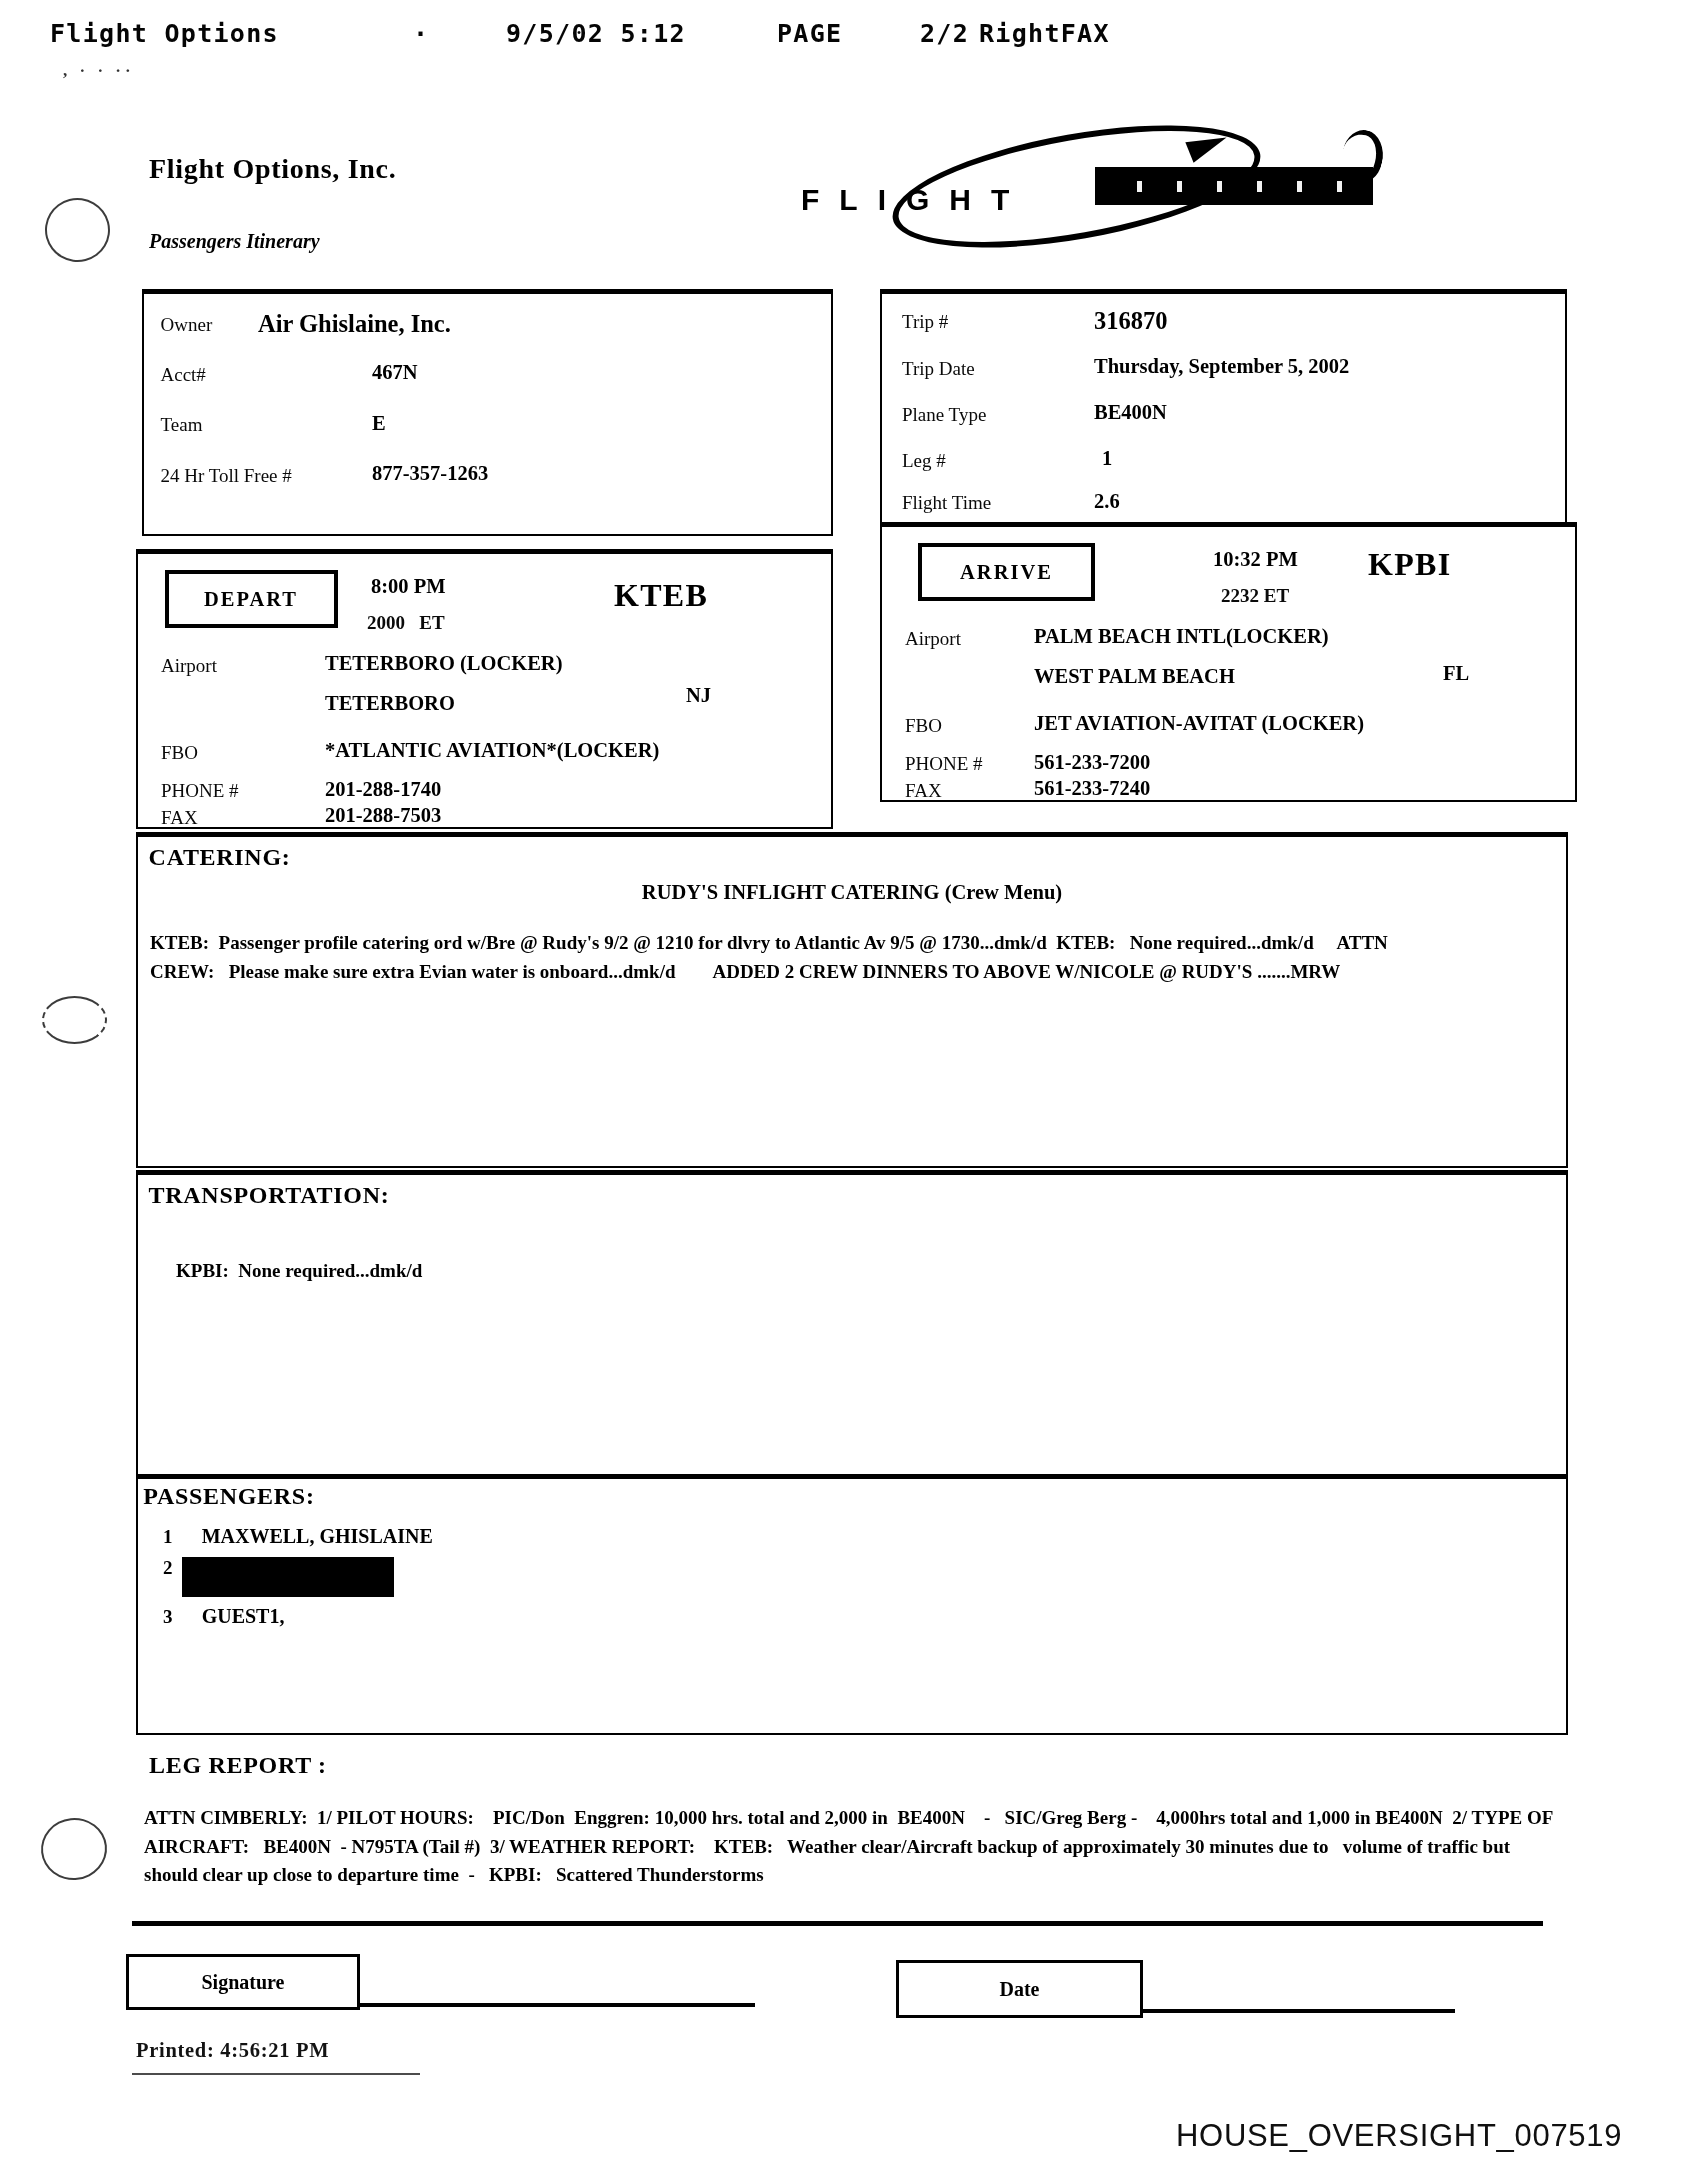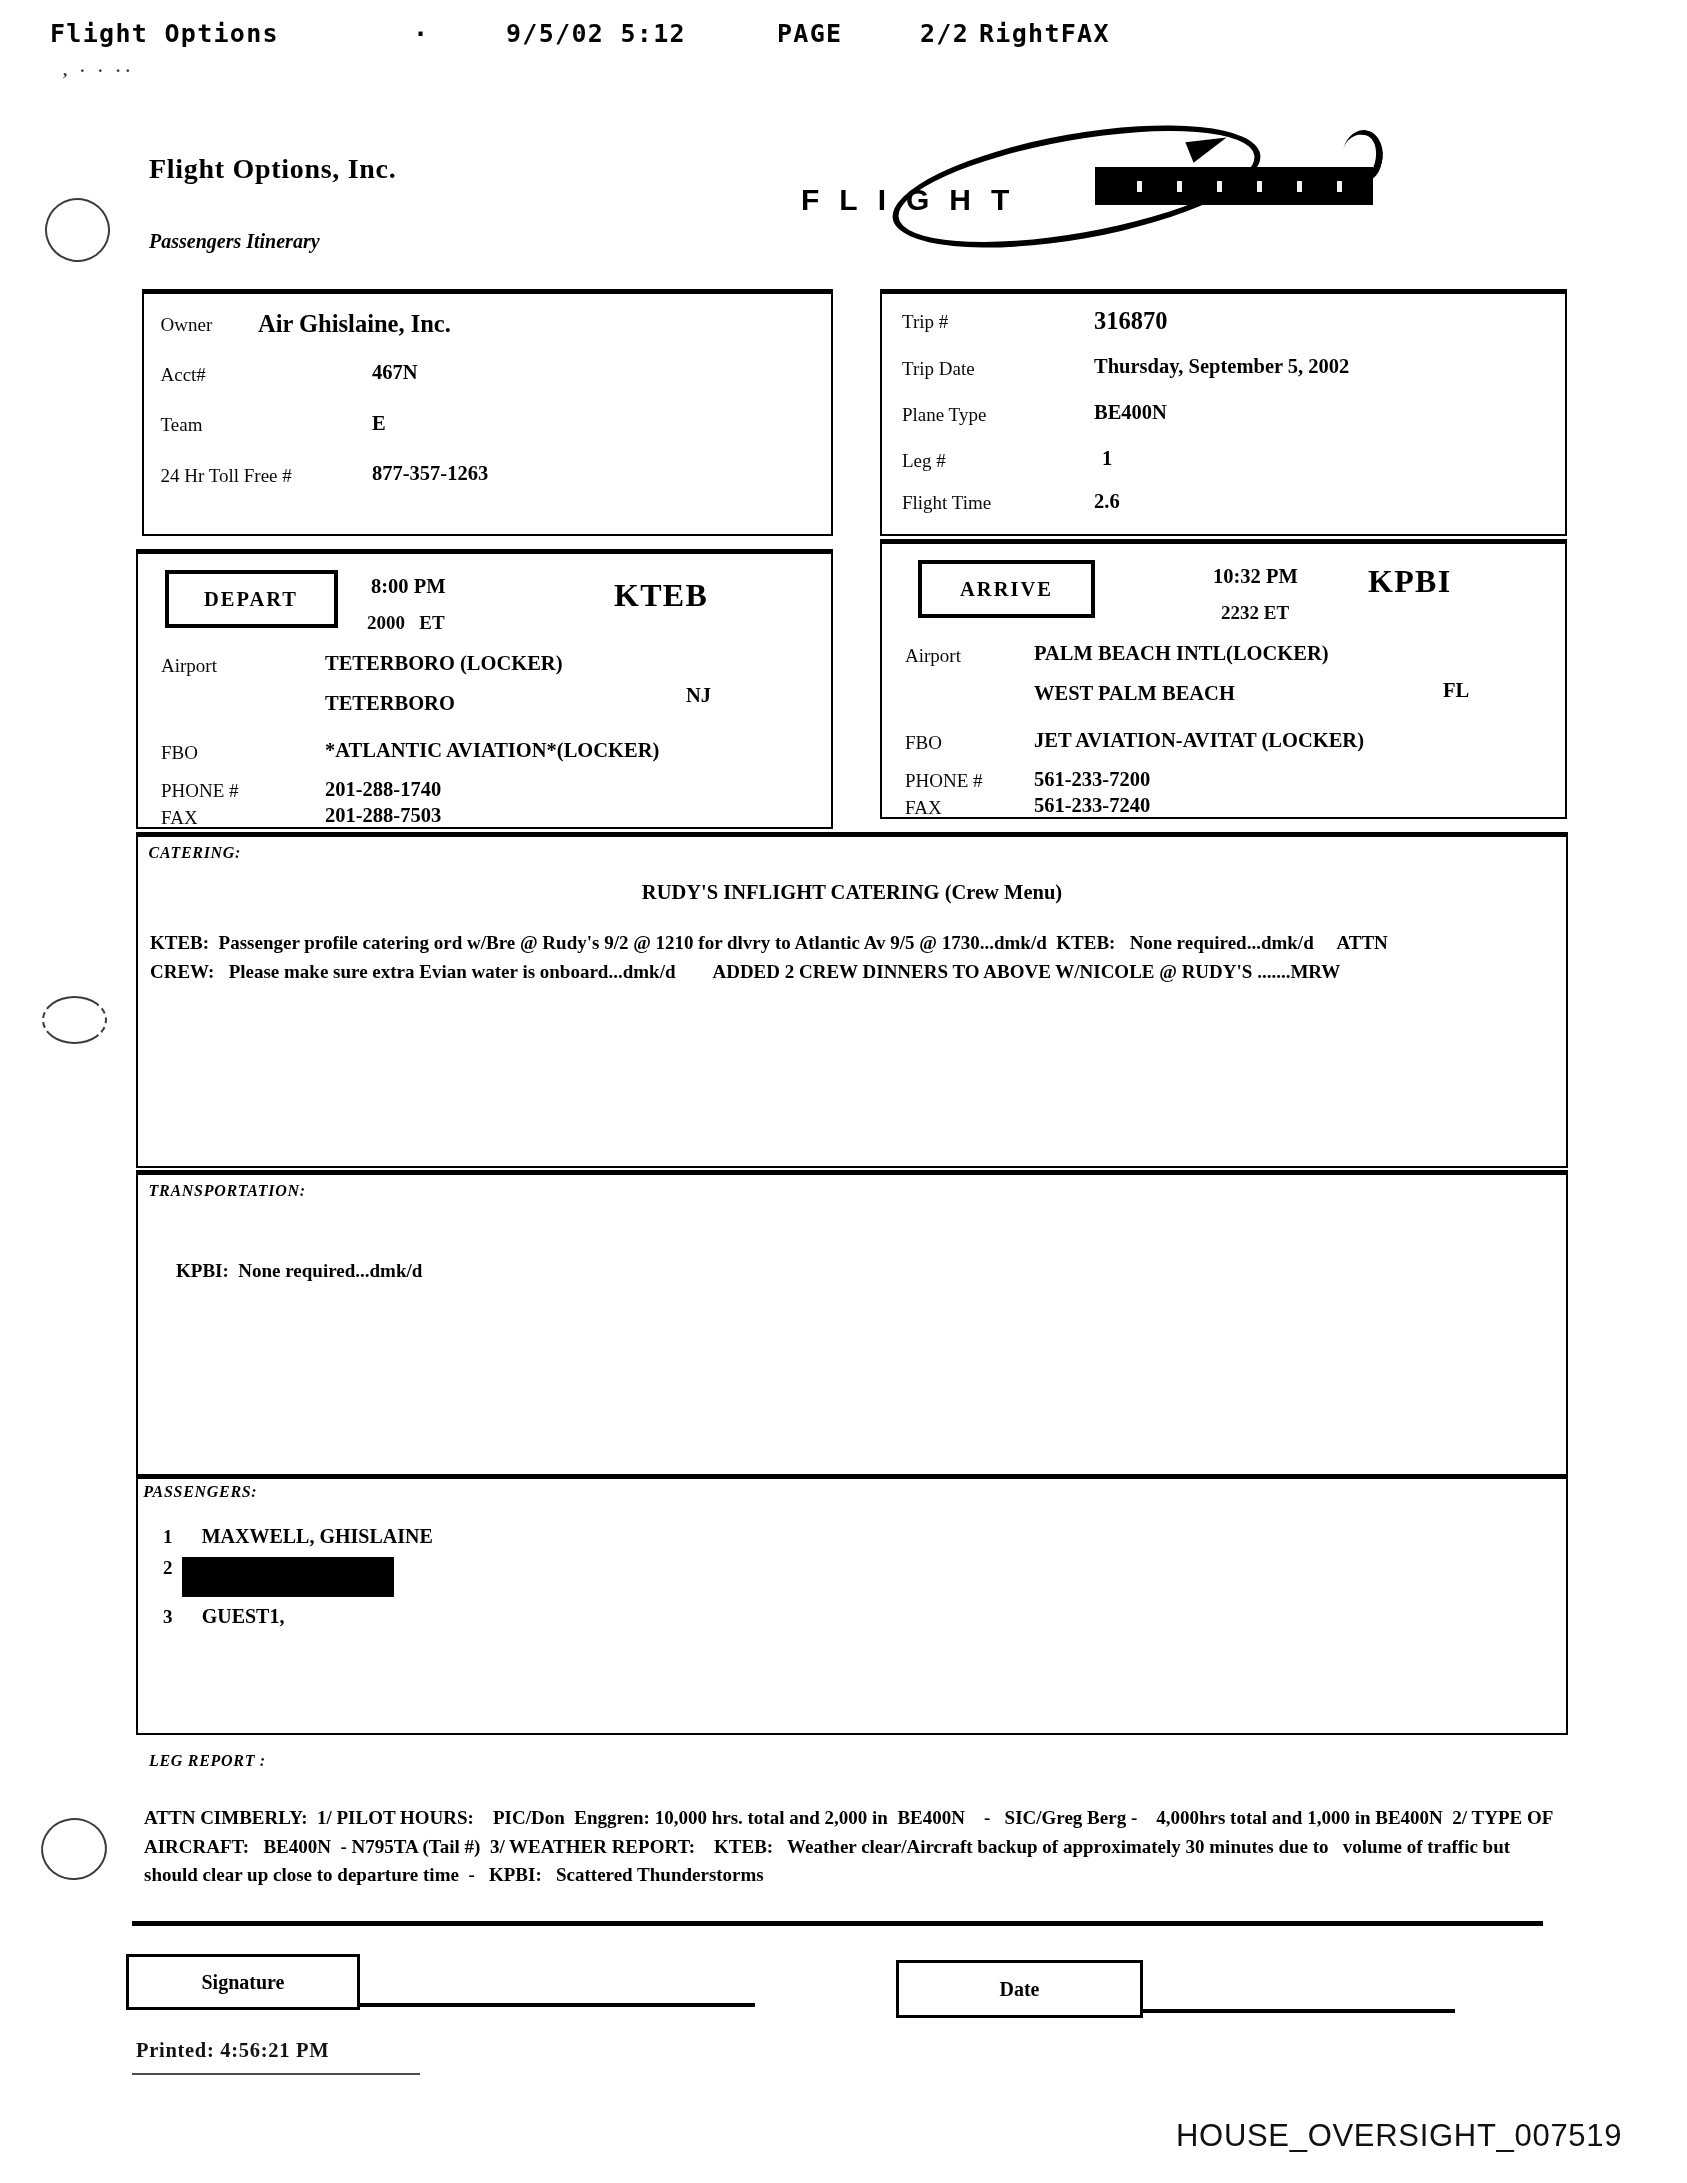--- a/index.html
+++ b/index.html
@@ -19,21 +19,21 @@
   
   .fbox{border:2.6px solid #000;border-top:5.3px solid #000;background:#fff;}
   .label{font-size:19px;color:#0a0a0a;white-space:pre-wrap;}
   .val{font-size:20.5px;font-weight:bold;white-space:pre-wrap;}
   .val-lg{font-size:24.5px;font-weight:bold;white-space:pre-wrap;}
   .code{font-size:32px;font-weight:bold;letter-spacing:1.3px;}
   .tagbox{
     border:4px solid #000;display:flex;align-items:center;justify-content:center;
     font-size:20.5px;font-weight:bold;letter-spacing:2px;
   }
-  .sect-head{font-size:16px;font-weight:bold;letter-spacing:0.7px;white-space:pre-wrap;font-style:italic;}
+  .sect-head{font-size:24px;font-weight:bold;letter-spacing:0.7px;white-space:pre-wrap;}
   .para{font-size:19px;font-weight:bold;line-height:1.55;white-space:pre-wrap;}
   .center-title{font-size:20.5px;font-weight:bold;text-align:center;white-space:pre-wrap;}
   .hr{background:#000;}
   .holepunch{border:2px solid #1a1a1a;border-radius:50%;opacity:.85;background:transparent;}
   .redaction{background:#000;}
   .signbox{
     border:3.3px solid #000;display:flex;align-items:center;justify-content:center;
     font-size:20px;font-weight:bold;background:#fff;
   }
   .bates{font-family:"Liberation Sans", sans-serif;font-size:31px;color:#101010;letter-spacing:0.7px;}
@@ -125,21 +125,21 @@
   <div class="abs val" style="left:187px;top:138px;">TETERBORO</div>
   <div class="abs val" style="left:548px;top:130px;">NJ</div>
   <div class="abs label" style="left:23px;top:188px;">FBO</div>
   <div class="abs val" style="left:187px;top:185px;">*ATLANTIC AVIATION*(LOCKER)</div>
   <div class="abs label" style="left:23px;top:226px;">PHONE #</div>
   <div class="abs val" style="left:187px;top:224px;">201-288-1740</div>
   <div class="abs label" style="left:23px;top:253px;">FAX</div>
   <div class="abs val" style="left:187px;top:250px;">201-288-7503</div>
 </div>
 
-<div class="abs fbox" style="left:880px;top:539px;width:683px;height:273px;">
+<div class="abs fbox" style="left:880px;top:522px;width:683px;height:273px;padding-left:10px;">
   <div class="abs tagbox" style="left:36px;top:16px;width:169px;height:50px;">ARRIVE</div>
   <div class="abs val" style="left:331px;top:21px;">10:32 PM</div>
   <div class="abs label" style="left:339px;top:58px;font-weight:bold;">2232 ET</div>
   <div class="abs code" style="left:486px;top:18.5px;">KPBI</div>
   <div class="abs label" style="left:23px;top:101px;">Airport</div>
   <div class="abs val" style="left:152px;top:98px;">PALM BEACH INTL(LOCKER)</div>
   <div class="abs val" style="left:152px;top:138px;">WEST PALM BEACH</div>
   <div class="abs val" style="left:561px;top:135px;">FL</div>
   <div class="abs label" style="left:23px;top:188px;">FBO</div>
   <div class="abs val" style="left:152px;top:185px;">JET AVIATION-AVITAT (LOCKER)</div>

